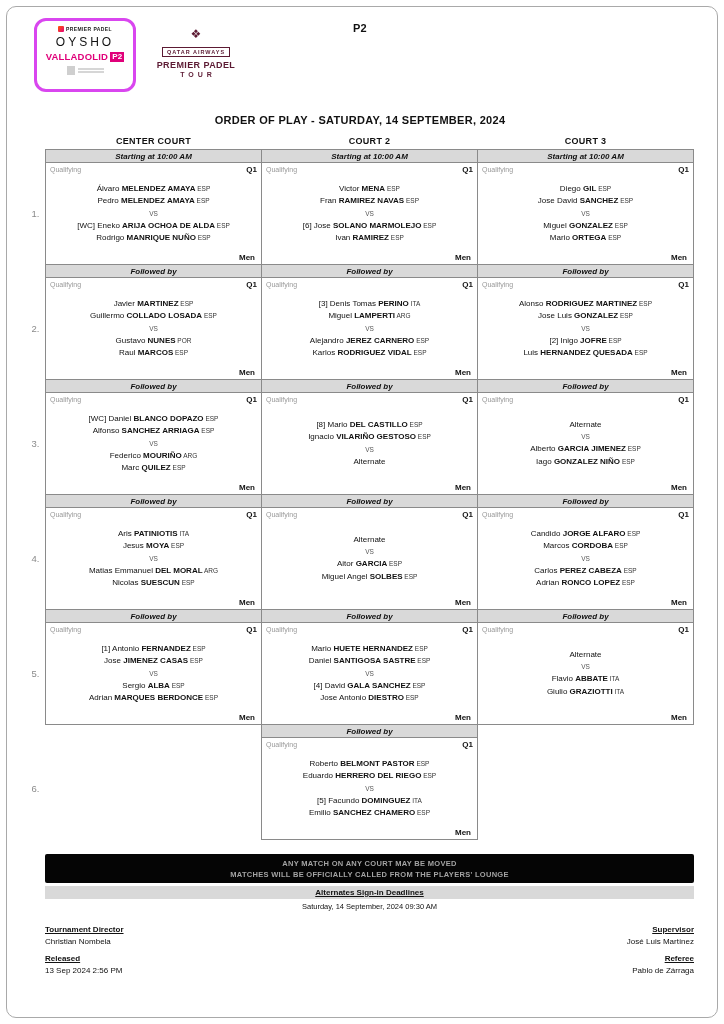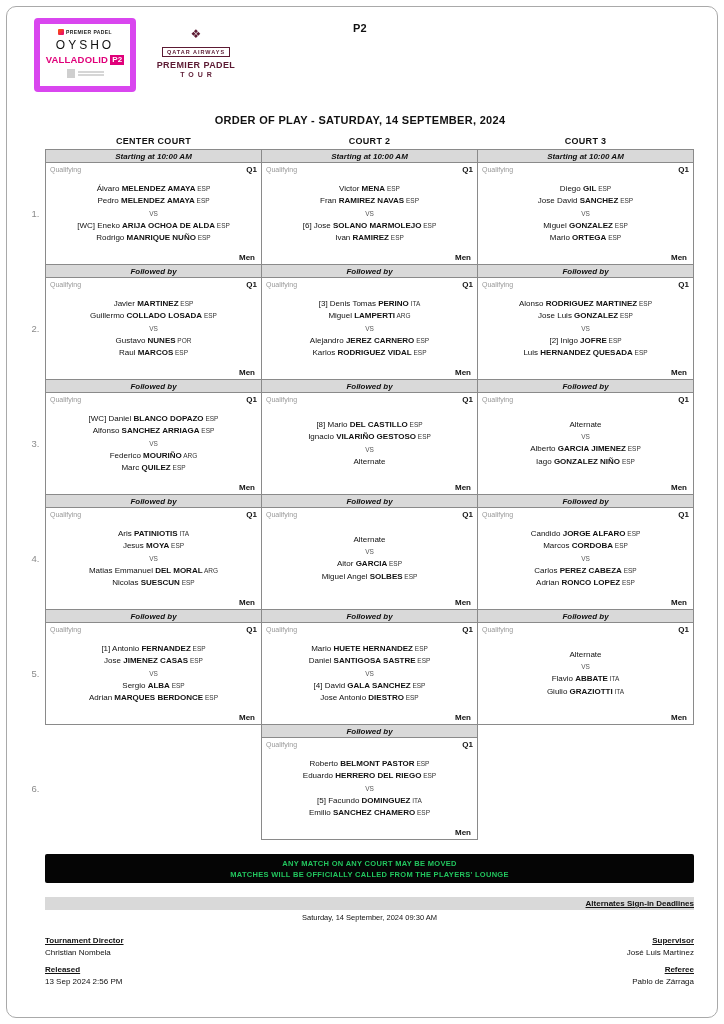--- a/index.html
+++ b/index.html
@@ -11,21 +11,21 @@
     position:relative;
     overflow:hidden;
   }
   .frame { position:absolute; inset:6px; border:1px solid #a9a9a9; border-radius:10px; pointer-events:none; }
   .page { padding:16px 30px 0 26px; position:relative; }
 
   
   .hdr { position:relative; height:96px; }
   .logo-left {
     position:absolute; left:8px; top:2px; width:102px; height:74px;
-    border:6px solid #d946ef; border-radius:4px; padding:5px 3px; text-align:center;
+    border:3px solid #d946ef; border-radius:12px; padding:5px 3px; text-align:center;
   }
   .lp-top { font-size:5px; font-weight:bold; letter-spacing:.4px; color:#222;
             display:flex; align-items:center; justify-content:center; gap:2px; }
   .lp-icon { width:6px; height:6px; background:linear-gradient(135deg,#ff5a00,#e5007d); display:inline-block; border-radius:1px; }
   .lp-brand { font-size:12px; letter-spacing:3px; margin-top:3px; color:#111; font-weight:500; }
   .lp-city { margin-top:2px; font-size:9.5px; font-weight:bold; color:#e0007a; letter-spacing:.2px;
              display:flex; justify-content:center; align-items:center; gap:2px; }
   .lp-tier { background:#e0007a; color:#fff; padding:0 2px; font-size:8px; line-height:10px; }
   .lp-sub { margin-top:4px; display:flex; align-items:center; justify-content:center; gap:3px; }
   .lp-crest { width:8px; height:9px; background:#cfcfcf; }
@@ -70,24 +70,24 @@
   .q1 { font-size:8px; font-weight:bold;margin-left:26px; }
   .teams { position:absolute; left:2px; right:2px; top:11px; bottom:11px;
            display:flex; flex-direction:column; justify-content:center; }
   .pline { font-size:8px; line-height:12.5px; text-align:center; white-space:nowrap; overflow:hidden; }
   .pline .ln { font-weight:bold; }
   .pline .nat { font-size:6.5px; color:#333; }
   .vs { font-size:6.5px; color:#555; text-align:center; line-height:10px; margin:1px 0; }
   .men { position:absolute; bottom:2px; right:6px; font-size:8px; font-weight:bold; }
 
   
-  .notice { margin-left:19px; margin-top:14px; background:#050505; color:#22c55e; text-align:center;
+  .notice { margin-left:19px; margin-top:14px; background:#050505; color:#a3a3a3; text-align:center;
             padding:4px 0 3px; border-radius:2px; }
   .notice div { font-size:7.5px; font-weight:bold; line-height:11px; letter-spacing:.3px; }
-  .deadline-band { margin-left:19px; margin-top:14px; background:#d9d9d9; text-align:right;
+  .deadline-band { margin-left:19px; margin-top:3px; background:#d9d9d9; text-align:center;
                    font-size:8px; font-weight:bold; padding:2px 0; }
   .deadline-band span { text-decoration:underline; }
   .deadline-date { margin-left:19px; text-align:center; font-size:7.5px; padding:3px 0 2px; }
 
   .footer { display:flex; justify-content:space-between; margin-top:12px; margin-left:19px; }
   .f-label { font-size:8px; font-weight:bold; text-decoration:underline; }
   .f-value { font-size:8px; margin-top:3px; }
   .f-gap { height:8px; }
   .f-right { text-align:right; }
 </style>

